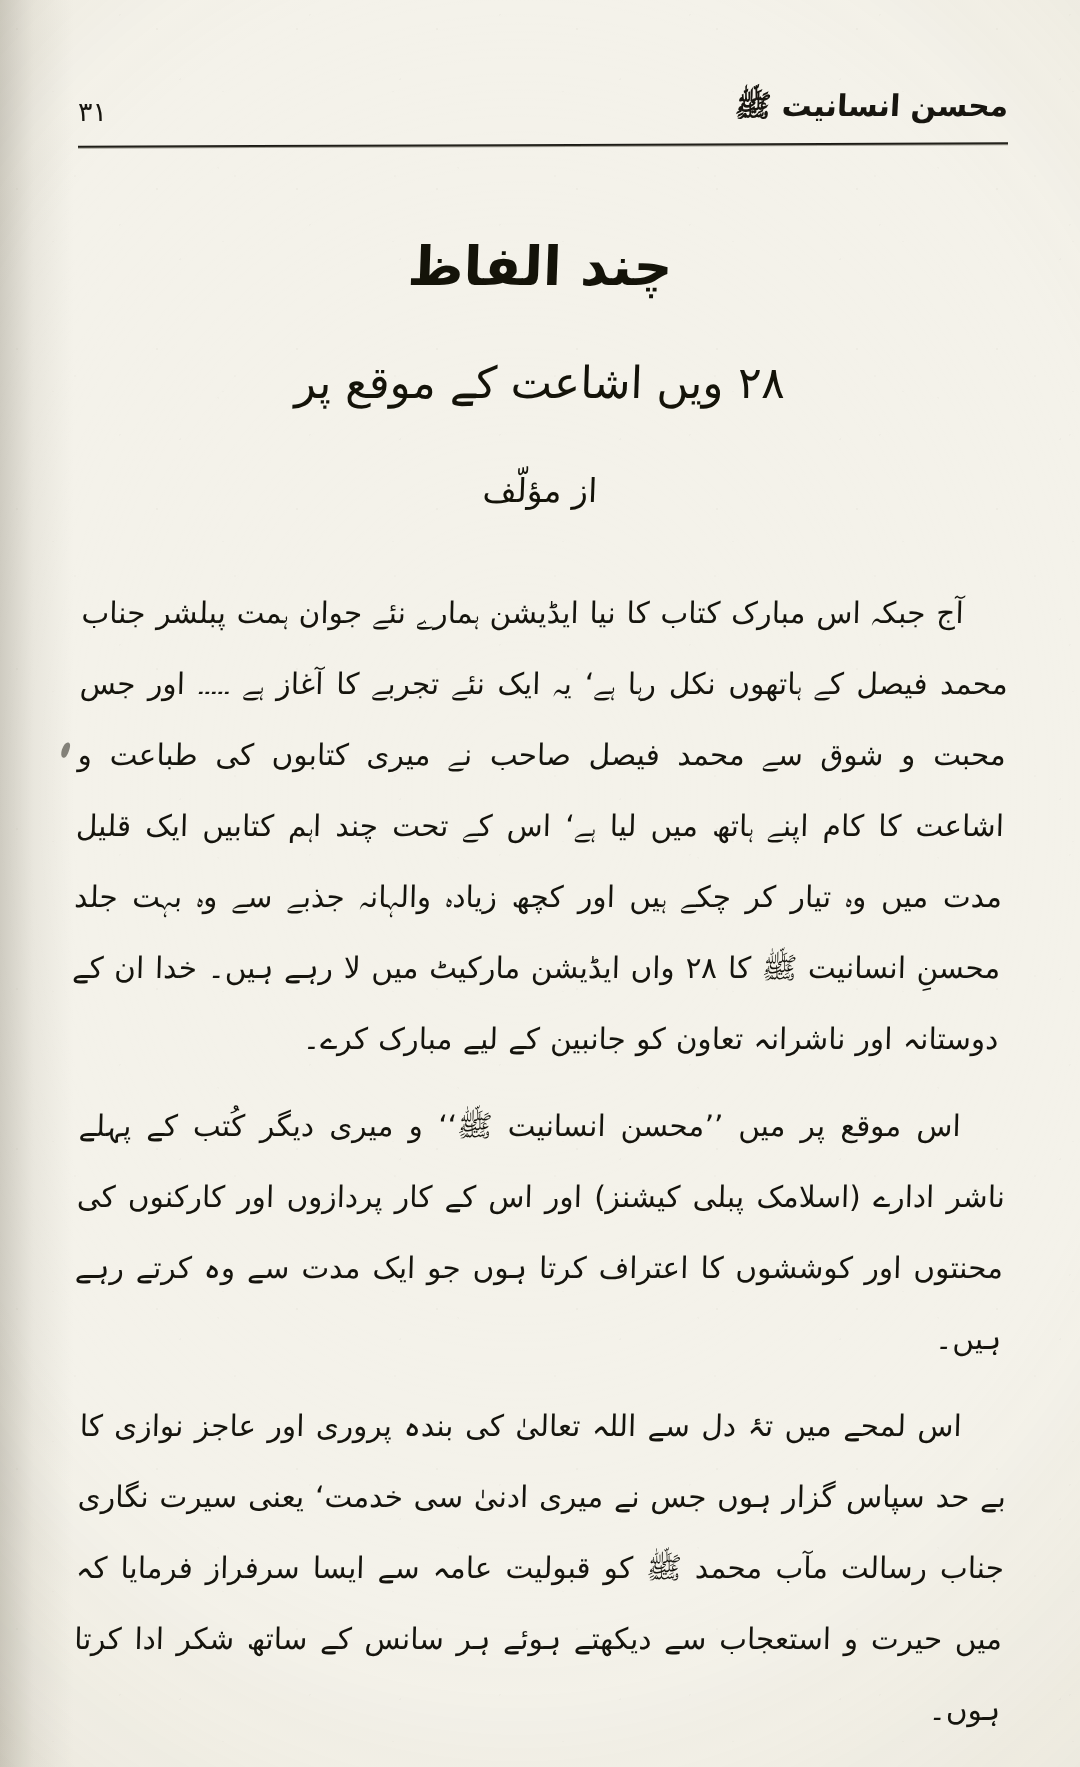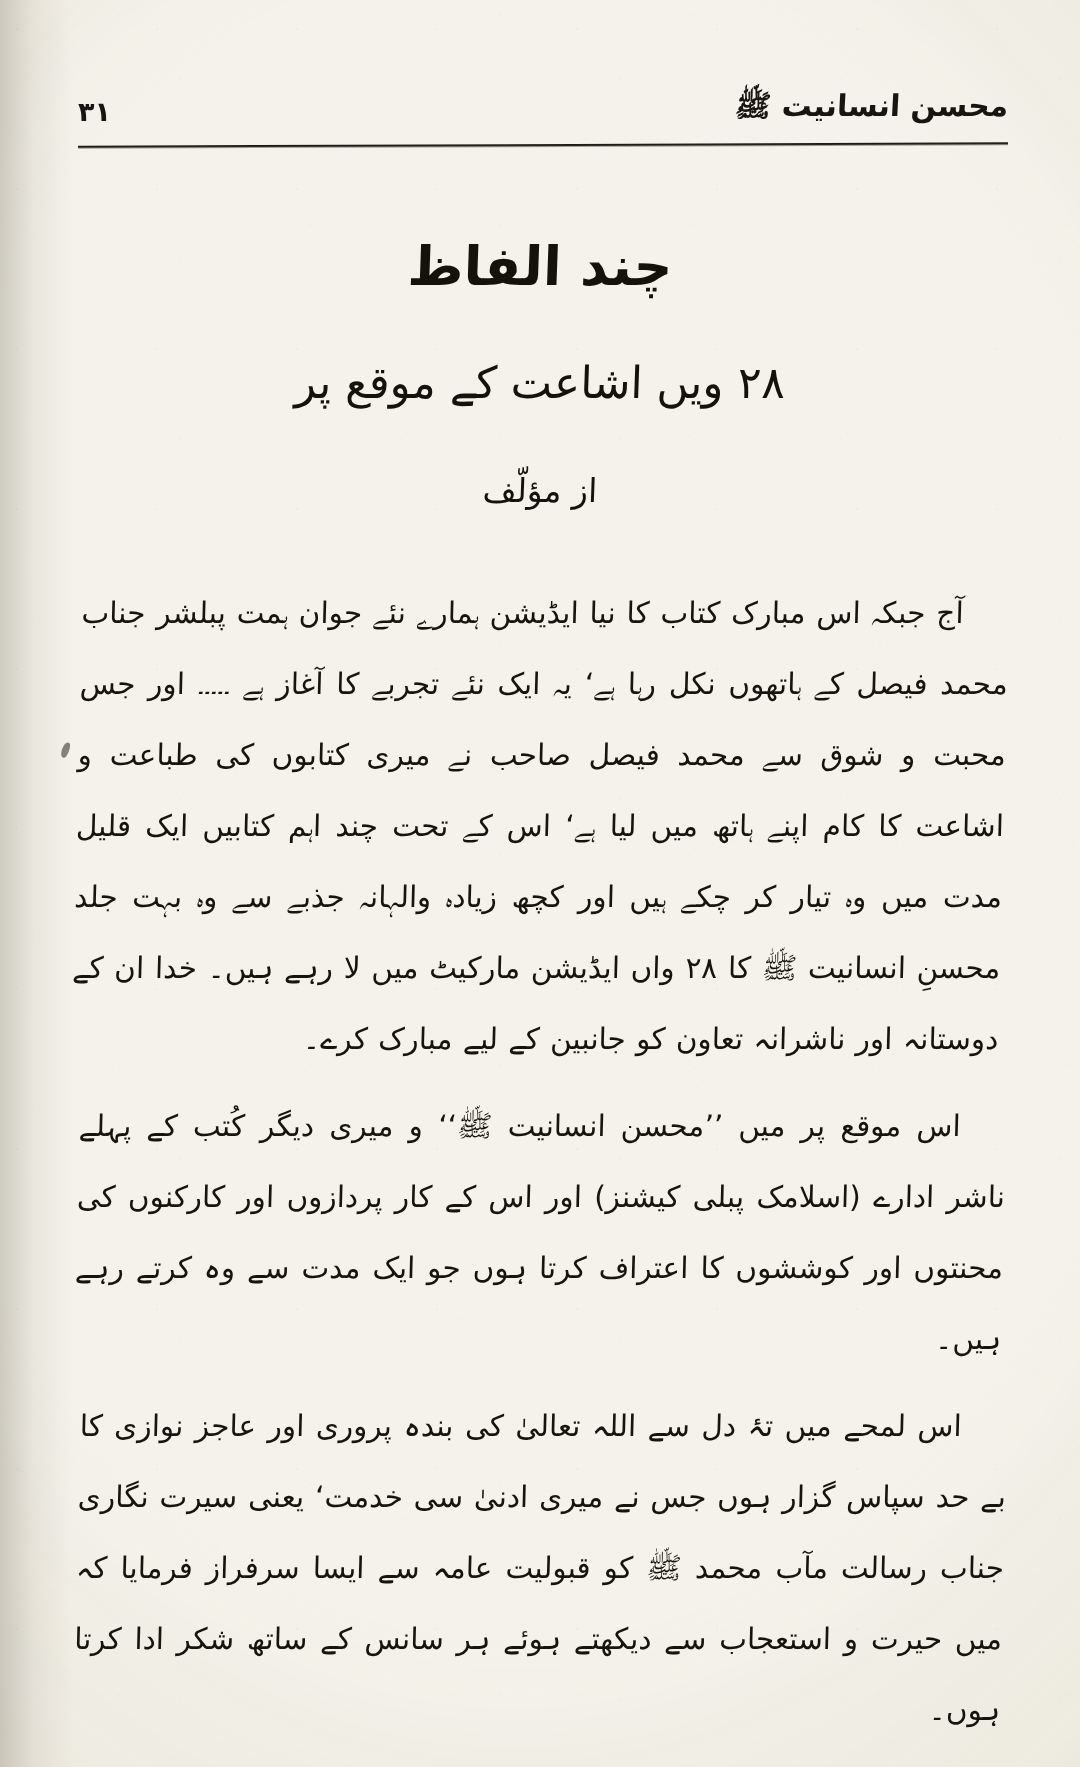--- a/index.html
+++ b/index.html
@@ -78,21 +78,21 @@
     letter-spacing: 0.5px;
     white-space: nowrap;
     transform: skewX(-3deg);
     font-weight: 600;
   }
   .header-folio {
     position: absolute;
     left: 0;
     top: 10px;
     font-size: 27px;
-    font-weight: 700;
+    font-weight: 400;
     color: #17150f;
     letter-spacing: 1px;
   }
   .header-rule {
     position: absolute;
     right: 0;
     left: 0;
     top: 58px;
     height: 2px;
     background: #1b1a15;

